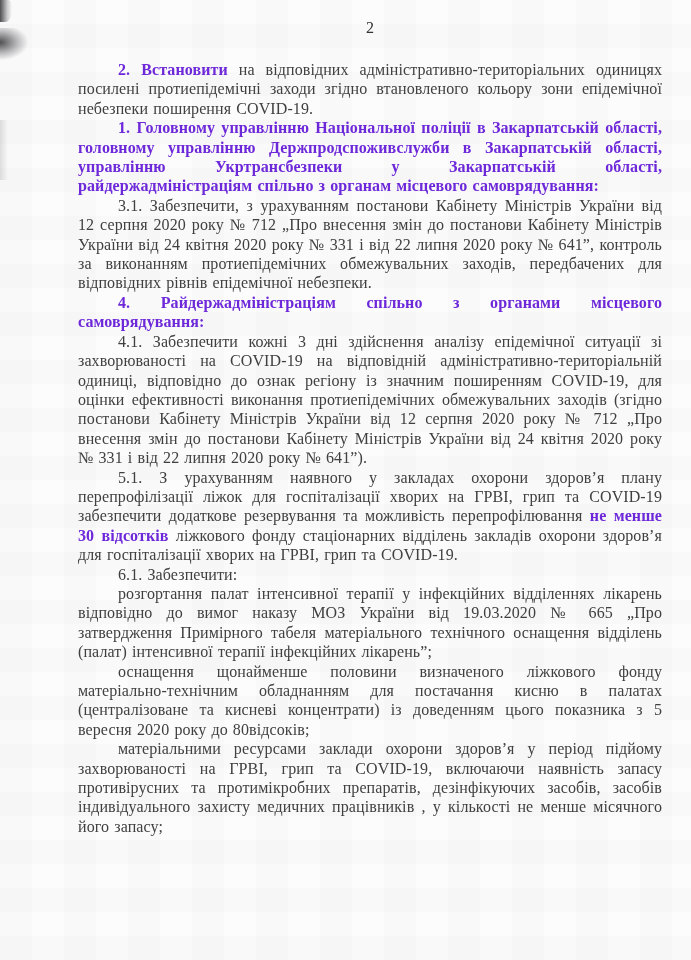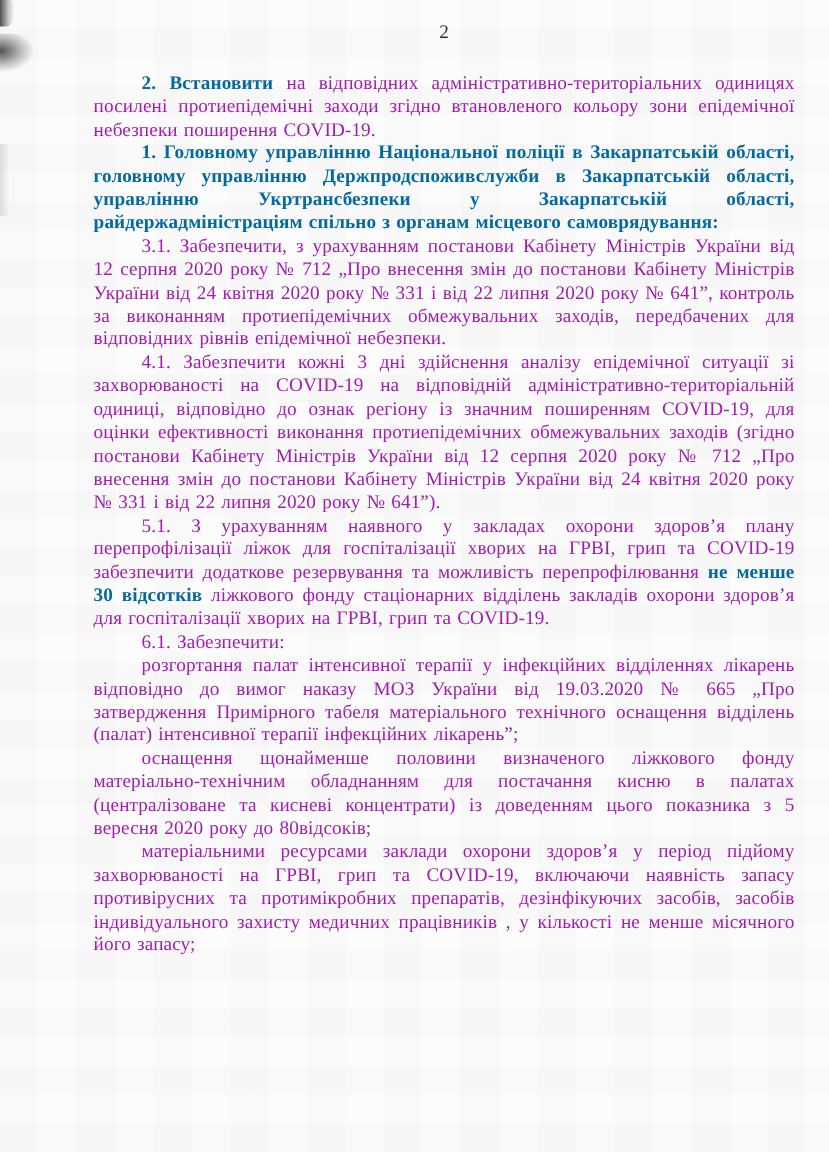--- a/index.html
+++ b/index.html
@@ -36,24 +36,24 @@
   .body-text p {
     margin: 0;
     padding: 0;
     font-size: 16px;
     line-height: 19.4px;
     text-align: justify;
     text-indent: 40px;
     letter-spacing: 0.1px;
     word-spacing: 1px;
   }
-  .body-text p span { color: #a21caf; }
+  .body-text p span { color: #404040; }
   .body-text p span.bold {
     font-weight: bold;
-    color: #0369a1;
+    color: #6d28d9;
   }
   
   .scan-mark-1 {
     position: absolute;
     left: 0; top: 0;
     width: 12px; height: 22px;
     background: linear-gradient(to right, rgba(55,55,58,0.88), rgba(110,110,115,0.35) 60%, rgba(0,0,0,0));
     border-radius: 0 30% 55% 0;
   }
   .scan-mark-2 {
@@ -75,20 +75,21 @@
 <div class="scan-mark-1"></div>
 <div class="scan-mark-2"></div>
 <div class="scan-mark-3"></div>
 
 <div class="page">
   <div class="page-num">2</div>
   <div class="body-text">
       <p><span class="bold">2. Встановити </span><span>на відповідних адміністративно-територіальних одиницях посилені протиепідемічні заходи згідно втановленого кольору зони епідемічної небезпеки поширення COVID-19.</span></p>
       <p><span class="bold">1. Головному управлінню Національної поліції в Закарпатській області, головному управлінню Держпродспоживслужби в Закарпатській області, управлінню Укртрансбезпеки у Закарпатській області, райдержадміністраціям спільно з органам місцевого самоврядування:</span></p>
       <p><span>3.1. Забезпечити, з урахуванням постанови Кабінету Міністрів України від 12 серпня  2020 року № 712 „Про внесення змін до постанови Кабінету Міністрів України від 24 квітня  2020 року № 331 і від 22  липня  2020 року № 641”, контроль за виконанням протиепідемічних обмежувальних заходів, передбачених для відповідних рівнів епідемічної небезпеки.</span></p>
+      <p><span class="bold">4. Райдержадміністраціям спільно з органами місцевого самоврядування:</span></p>
       <p><span>4.1. Забезпечити кожні 3 дні здійснення аналізу епідемічної ситуації зі захворюваності на COVID-19 на відповідній адміністративно-територіальній одиниці, відповідно до ознак регіону із значним поширенням COVID-19, для оцінки ефективності виконання протиепідемічних обмежувальних заходів (згідно постанови Кабінету Міністрів України від 12 серпня  2020 року № 712 „Про внесення змін до постанови Кабінету Міністрів України від 24 квітня 2020 року № 331 і від 22  липня  2020 року № 641”).</span></p>
       <p><span>5.1. З урахуванням наявного у закладах охорони здоров’я плану перепрофілізації ліжок для госпіталізації хворих на ГРВІ, грип та COVID-19 забезпечити додаткове резервування та можливість перепрофілювання </span><span class="bold">не менше 30 відсотків</span><span> ліжкового фонду стаціонарних відділень закладів охорони здоров’я для госпіталізації хворих на ГРВІ, грип та  COVID-19.</span></p>
       <p><span>6.1. Забезпечити:</span></p>
       <p><span>розгортання палат інтенсивної терапії у інфекційних відділеннях лікарень відповідно до вимог наказу МОЗ України від 19.03.2020 № 665 „Про затвердження Примірного табеля матеріального технічного оснащення відділень (палат) інтенсивної терапії інфекційних лікарень”;</span></p>
       <p><span>оснащення щонайменше половини визначеного ліжкового фонду матеріально-технічним обладнанням для постачання кисню в палатах (централізоване та кисневі концентрати) із доведенням цього показника з 5 вересня 2020 року до 80відсоків;</span></p>
       <p><span>матеріальними ресурсами заклади охорони здоров’я у період підйому захворюваності на ГРВІ, грип та COVID-19, включаючи наявність запасу противірусних та протимікробних препаратів, дезінфікуючих засобів, засобів індивідуального захисту медичних працівників , у кількості не менше місячного його запасу;</span></p>
     </div>
 </div>
 
 </body></html>

